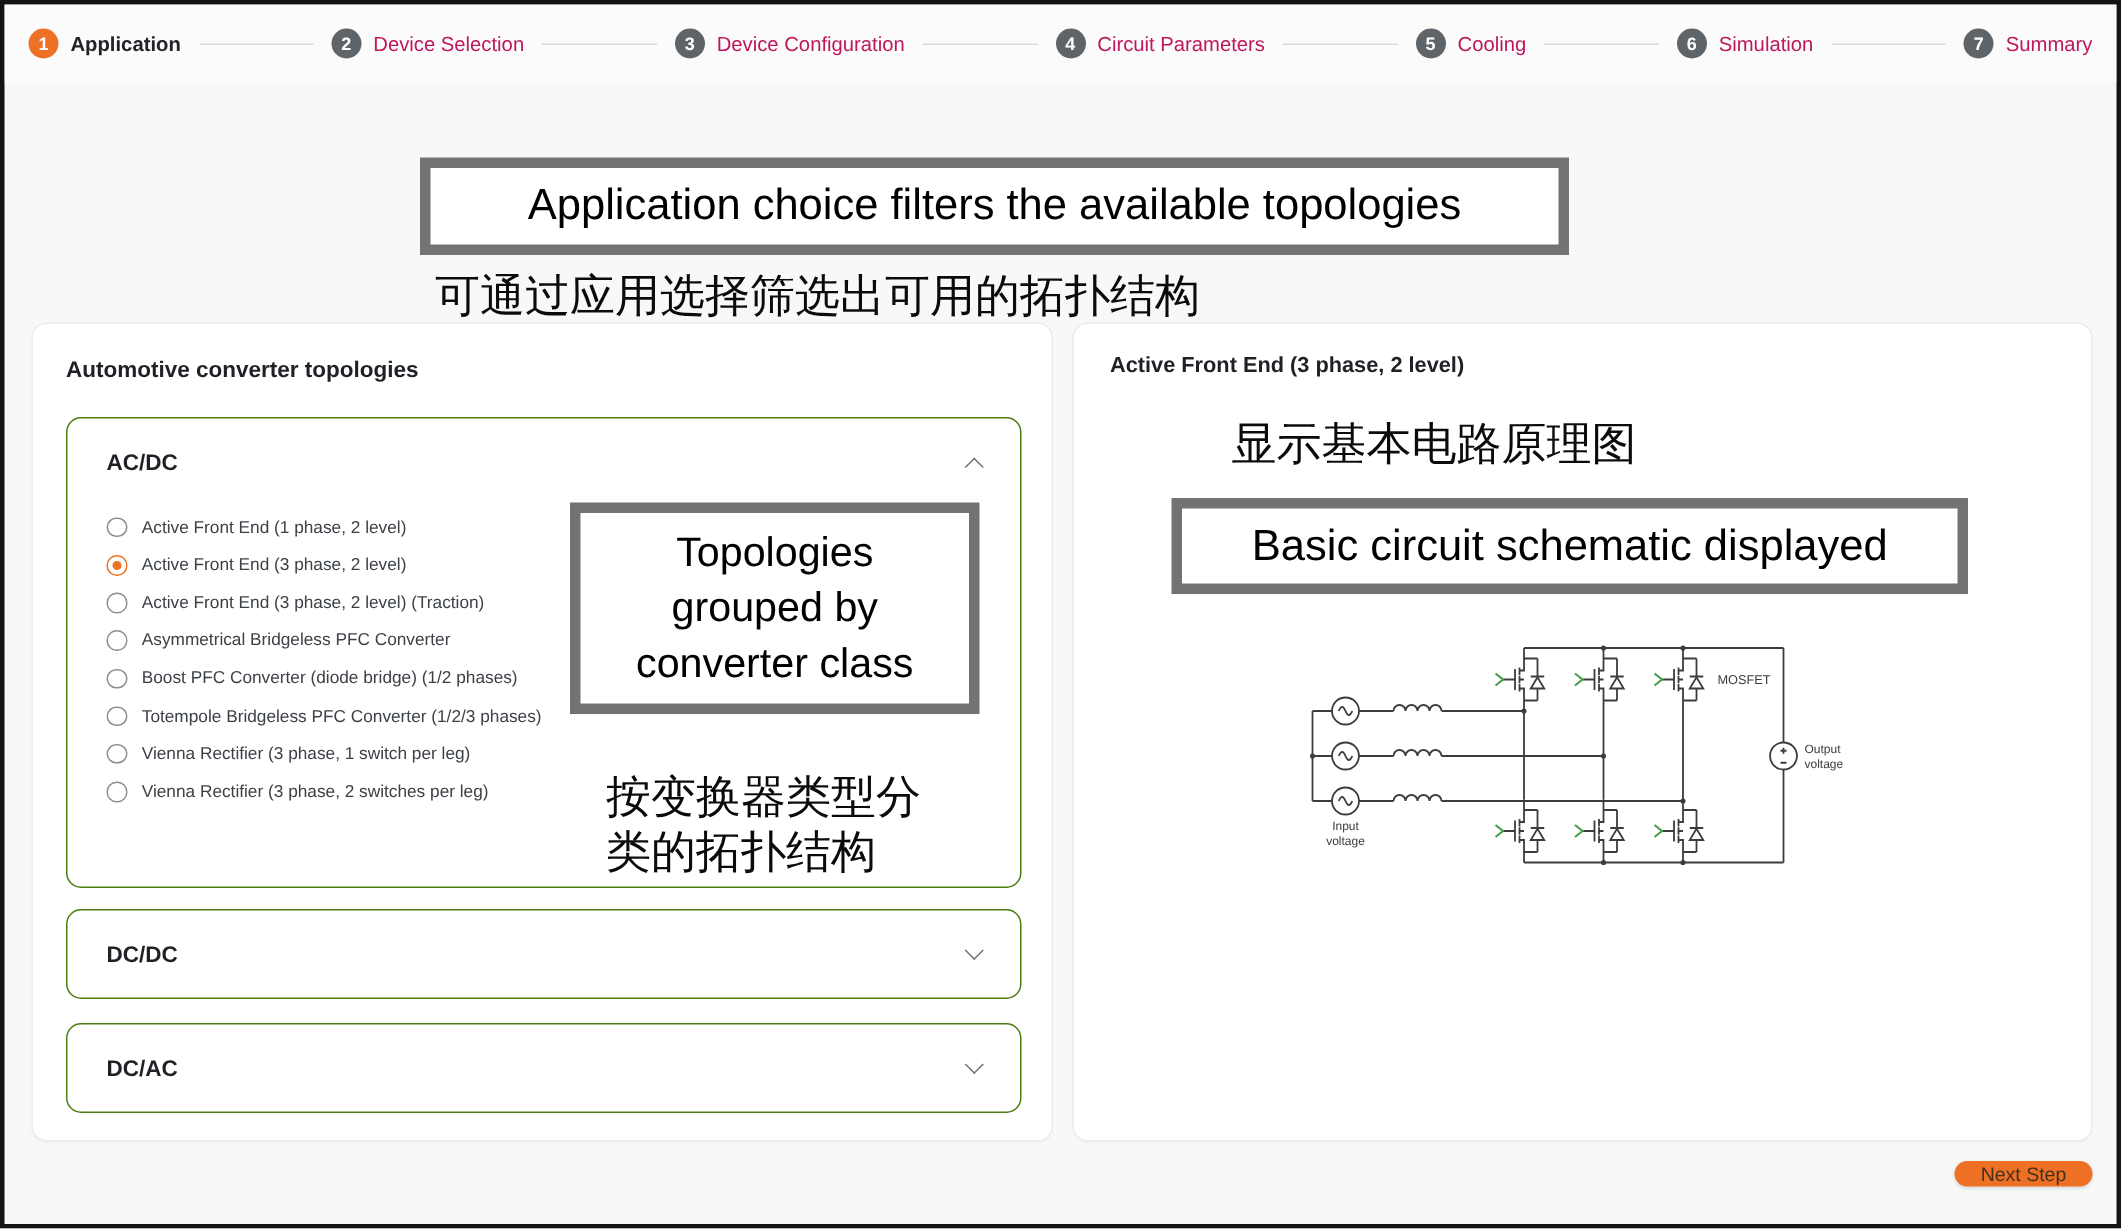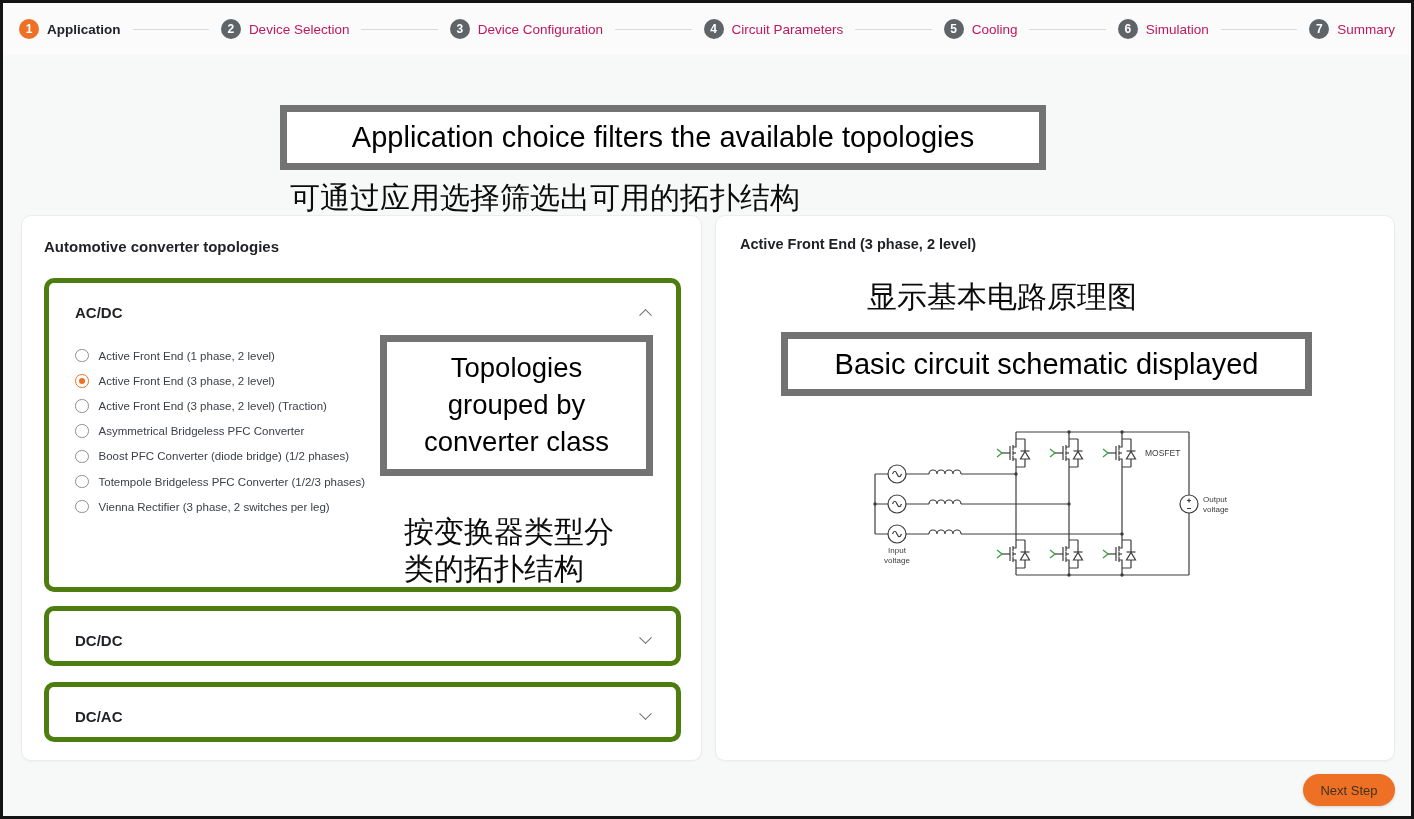--- a/index.html
+++ b/index.html
@@ -37,21 +37,21 @@
   .target-radios{ position:absolute; left:24px; top:88px; display:flex; gap:36px; }
   .radio-opt{ display:flex; align-items:center; gap:8px; cursor:pointer; }
   .radio{
     width:15px; height:15px; border:1.6px solid #8a8f94; border-radius:50%;
     display:inline-block; position:relative; flex:none; background:#fff;
   }
   .radio.sel{ border-color:#ED7024; }
   .radio.sel::after{ content:""; position:absolute; inset:2.6px; background:#ED7024; border-radius:50%; }
   .radio-lbl{ font-size:12px; color:#3c4147; }
   
-  .acc{ position:absolute; left:22px; width:637px; background:#fff; border:5px solid #4d7c0f; border-radius:10px; }
+  .acc{ position:absolute; left:22px; width:637px; background:#fff; border:1px solid #4d7c0f; border-radius:10px; }
   .acc-acdc{ top:62px; height:314px; }
   .acc-dcdc{ top:390px; height:60px; }
   .acc-dcac{ top:466px; height:60px; }
   .acc-head{
     display:flex; align-items:center; justify-content:space-between;
     padding:0 26px; height:58px; cursor:pointer;
   }
   .acc-title{ font-size:15px; font-weight:bold; color:#1f2126; }
   .chev{ width:9px; height:9px; border-right:1.8px solid #6d7278; border-bottom:1.8px solid #6d7278; flex:none; }
   .chev.down{ transform:rotate(45deg) translate(-2px,-2px); }
@@ -68,25 +68,25 @@
   .ann-box{
     position:absolute; background:#ffffff; border:7px solid #737373;
     display:flex; align-items:center; justify-content:center; text-align:center;
     color:#000; font-size:29px; line-height:1.34; z-index:5;
   }
   .ann-zh{ position:absolute; color:#0b0b0b; font-size:30px; line-height:1.22; z-index:5; font-weight:500; }
   .ann-app   { left:277px; top:102px; width:766px; height:65px; }
   .ann-zh-app{ left:287px; top:177px; white-space:nowrap; }
   .ann-topo  { left:377px; top:332px; width:273px; height:141px; font-size:27.5px; padding:0 18px; }
   .ann-zh-topo{ left:401px; top:511px; width:222px; }
-  .ann-zh-schem{ left:864px; top:276px; white-space:nowrap;text-align:center; }
+  .ann-zh-schem{ left:818px; top:276px; white-space:nowrap;text-align:center; }
   .ann-schem { left:778px; top:329px; width:531px; height:64px; }
   
   .next-btn{
-    position:absolute; left:1300px; top:771px; width:92px; height:32px;
+    position:absolute; left:1300px; top:771px; width:92px; height:17px;
     background:#ED7024; border:none; border-radius:17px;
     font-size:13px; color:#43311f; font-weight:500; cursor:pointer;
     font-family:"Liberation Sans", sans-serif;
     box-shadow:0 1px 3px rgba(0,0,0,0.15);
   }
 </style>
 </head>
 <body>
 
 <div class="screen">
@@ -154,20 +154,24 @@
           <span class="radio"></span>
           <span class="topt-lbl">Asymmetrical Bridgeless PFC Converter</span>
         </div>
         <div class="topt">
           <span class="radio"></span>
           <span class="topt-lbl">Boost PFC Converter (diode bridge) (1/2 phases)</span>
         </div>
         <div class="topt">
           <span class="radio"></span>
           <span class="topt-lbl">Totempole Bridgeless PFC Converter (1/2/3 phases)</span>
+        </div>
+        <div class="topt">
+          <span class="radio"></span>
+          <span class="topt-lbl">Vienna Rectifier (3 phase, 1 switch per leg)</span>
         </div>
         <div class="topt">
           <span class="radio"></span>
           <span class="topt-lbl">Vienna Rectifier (3 phase, 2 switches per leg)</span>
         </div>
       </div>
     </div>
 
     <div class="acc acc-dcdc">
       <div class="acc-head">

